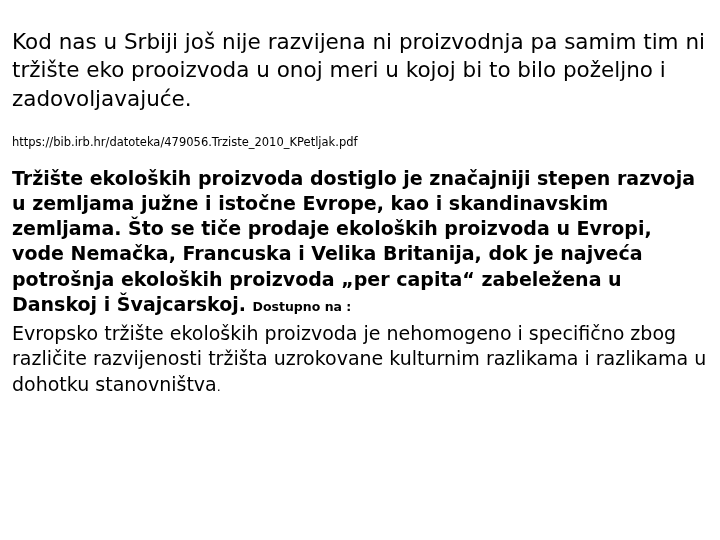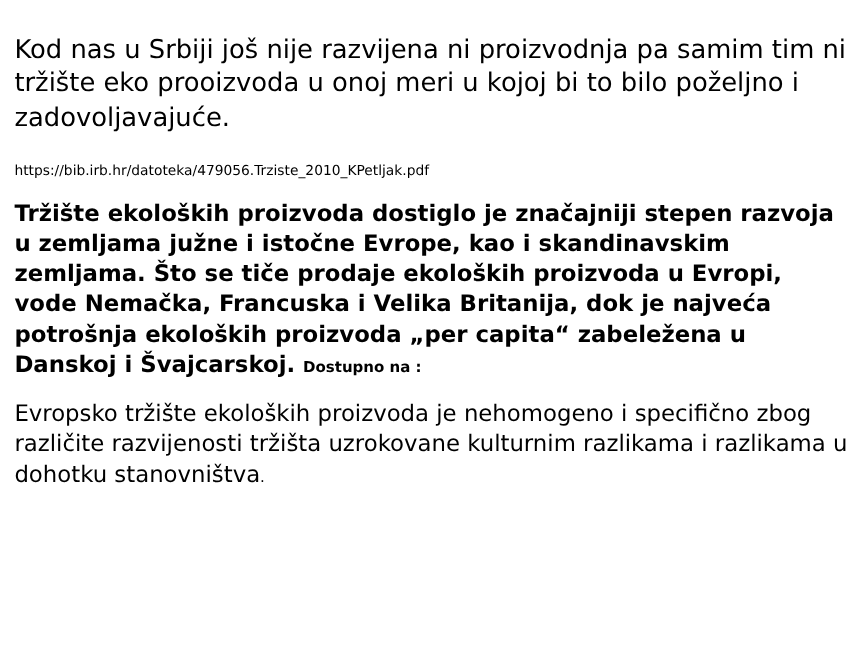--- a/index.html
+++ b/index.html
@@ -45,21 +45,21 @@
     word-break: break-all;
   }
   .blk-2 {
     margin-top: 4px;
   }
   .blk-3 {
     margin-top: 2px;
     font-weight: bold;
   }
   .blk-4 {
-    margin-top: 16px;
+    margin-top: 4px;
   }
 </style>
 </head>
 <body>
 
 <div class="slide">
 
   <p class="para p-lead">Kod nas u Srbiji još nije razvijena ni proizvodnja pa samim tim ni tržište eko prooizvoda u onoj meri u kojoj bi to bilo poželjno i zadovoljavajuće.</p>
 
   <div class="blk-2">

